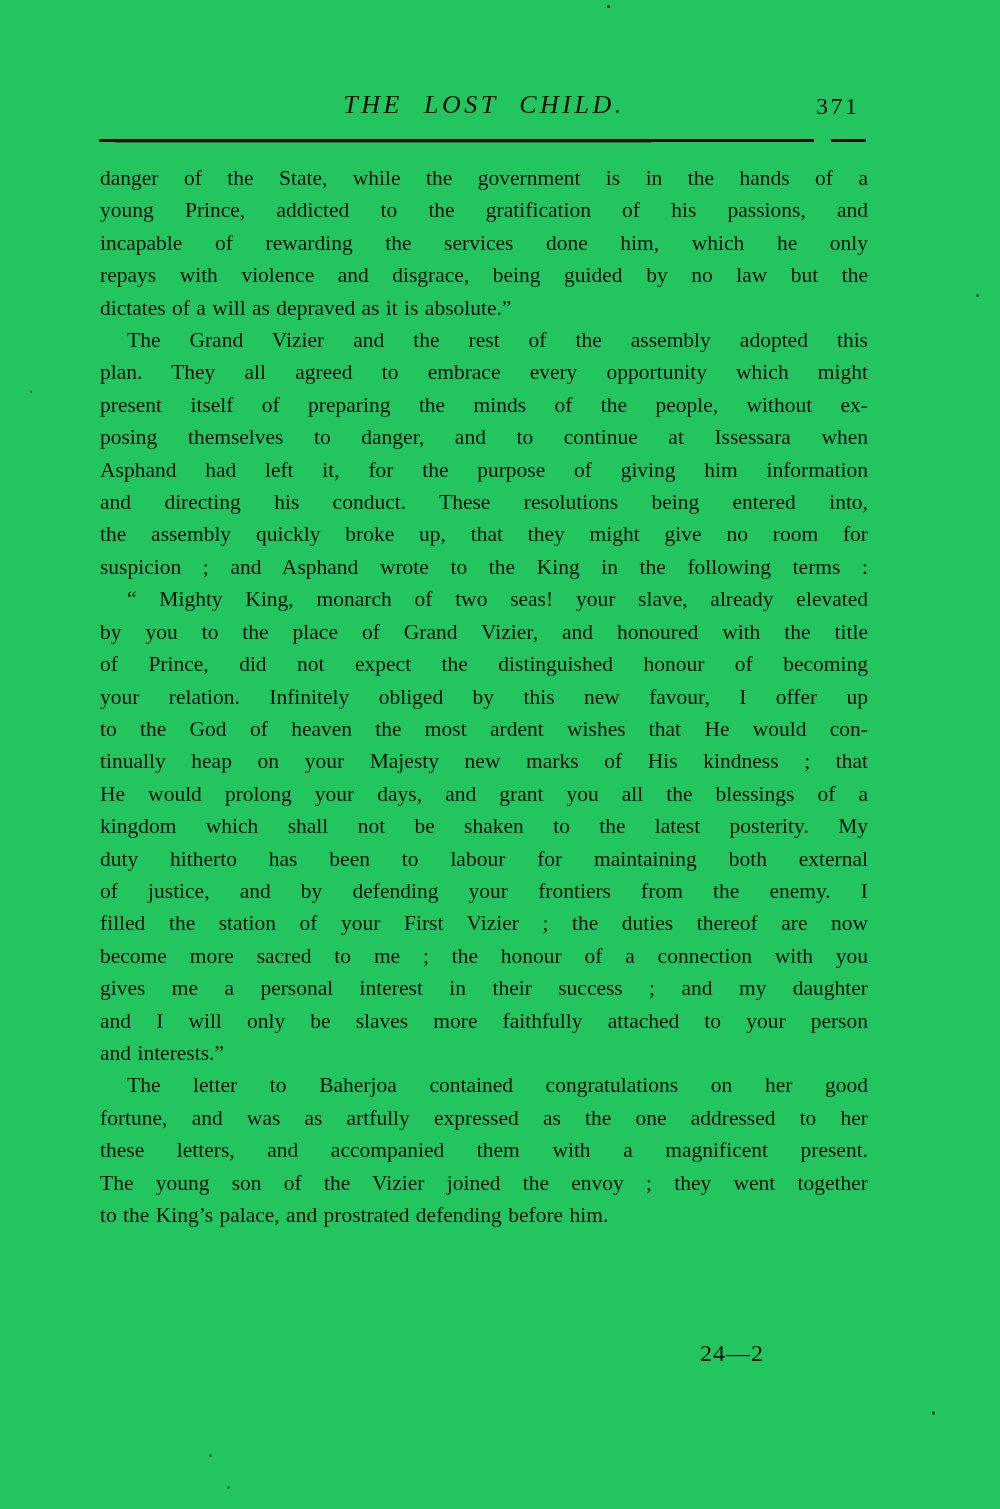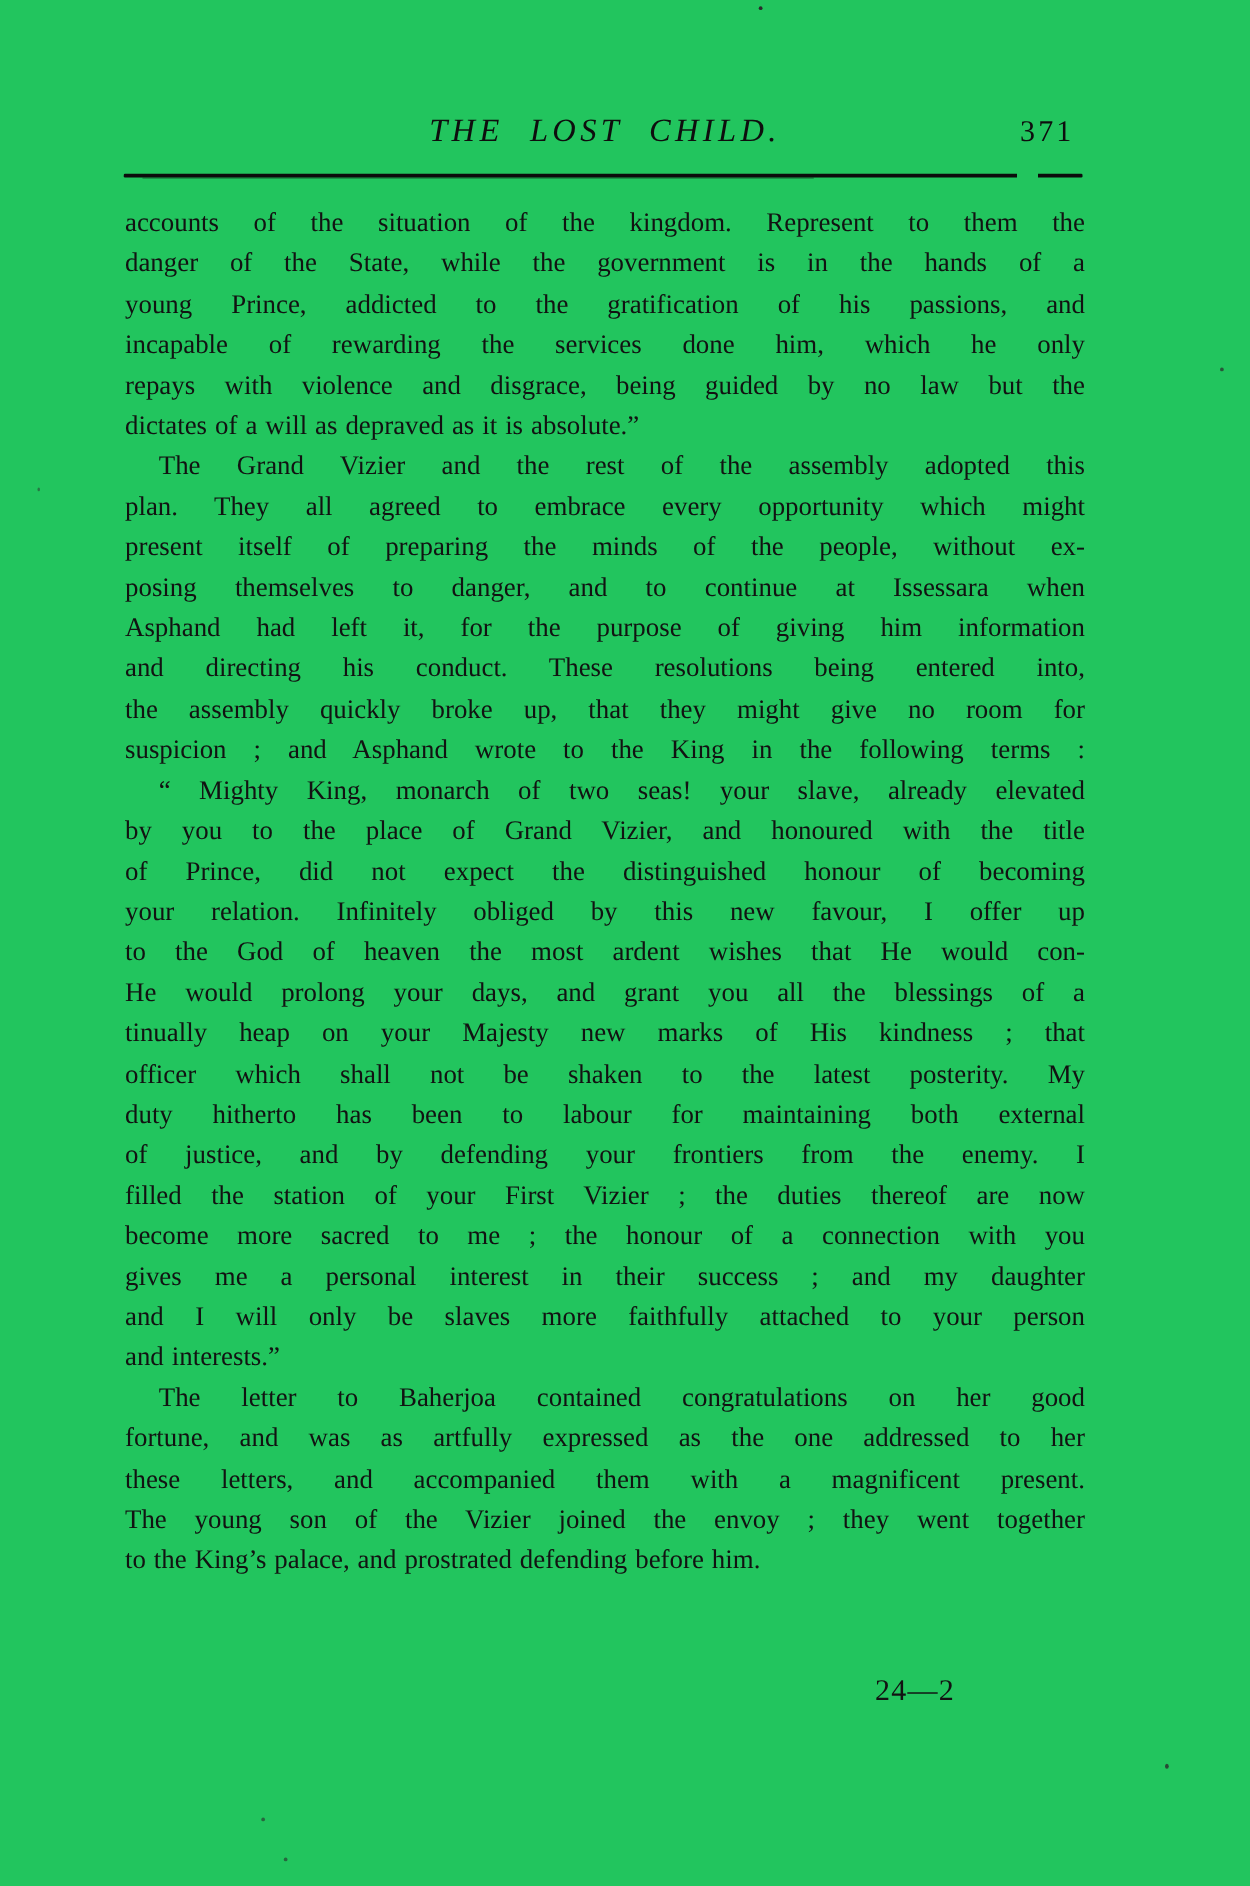--- a/index.html
+++ b/index.html
@@ -112,21 +112,20 @@
 <div class="page" style="background: #22c55e; color: rgb(18, 18, 18);">
 
   <div class="running-head">THE LOST CHILD.</div>
 
   <div class="page-number">371</div>
 
   <div class="head-rule"></div>
 
   <div class="body-text">
       <div class="para">
-        <div class="line">accounts of the situation of the kingdom.  Represent to them the</div>
         <div class="line">danger of the State, while the government is in the hands of a</div>
         <div class="line">young Prince, addicted to the gratification of his passions, and</div>
         <div class="line">incapable of rewarding the services done him, which he only</div>
         <div class="line">repays with violence and disgrace, being guided by no law but the</div>
         <div class="line short">dictates of a will as depraved as it is absolute.”</div>
       </div>
       <div class="para">
         <div class="line first">The Grand Vizier and the rest of the assembly adopted this</div>
         <div class="line">plan.  They all agreed to embrace every opportunity which might</div>
         <div class="line">present itself of preparing the minds of the people, without ex-</div>
@@ -135,23 +134,23 @@
         <div class="line">and directing his conduct.  These resolutions being entered into,</div>
         <div class="line">the assembly quickly broke up, that they might give no room for</div>
         <div class="line">suspicion ; and Asphand wrote to the King in the following terms :</div>
       </div>
       <div class="para">
         <div class="line first">“ Mighty King, monarch of two seas! your slave, already elevated</div>
         <div class="line">by you to the place of Grand Vizier, and honoured with the title</div>
         <div class="line">of Prince, did not expect the distinguished honour of becoming</div>
         <div class="line">your relation.  Infinitely obliged by this new favour, I offer up</div>
         <div class="line">to the God of heaven the most ardent wishes that He would con-</div>
+        <div class="line">tinually heap on your Majesty new marks of His kindness ; that</div>
         <div class="line">He would prolong your days, and grant you all the blessings of a</div>
-        <div class="line">tinually heap on your Majesty new marks of His kindness ; that</div>
-        <div class="line">officer which shall not be shaken to the latest posterity.  My</div>
+        <div class="line">kingdom which shall not be shaken to the latest posterity.  My</div>
         <div class="line">duty hitherto has been to labour for maintaining both external</div>
         <div class="line">of justice, and by defending your frontiers from the enemy.  I</div>
         <div class="line">filled the station of your First Vizier ; the duties thereof are now</div>
         <div class="line">become more sacred to me ; the honour of a connection with you</div>
         <div class="line">gives me a personal interest in their success ; and my daughter</div>
         <div class="line">and I will only be slaves more faithfully attached to your person</div>
         <div class="line short">and interests.”</div>
       </div>
       <div class="para">
         <div class="line first">The letter to Baherjoa contained congratulations on her good</div>

